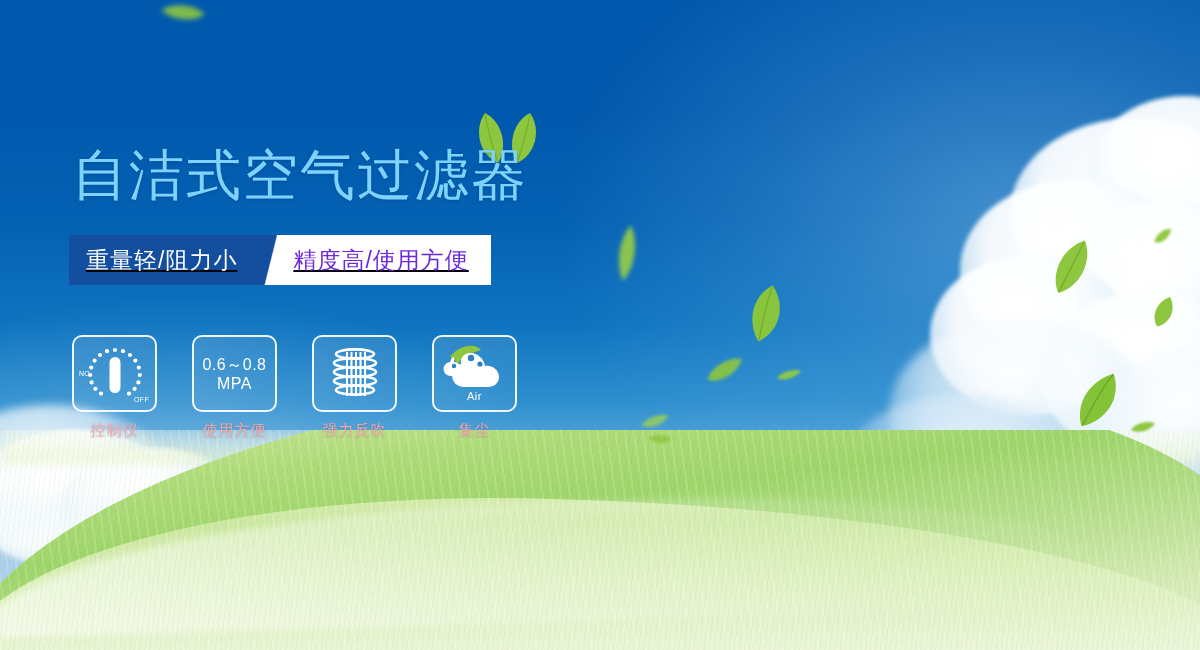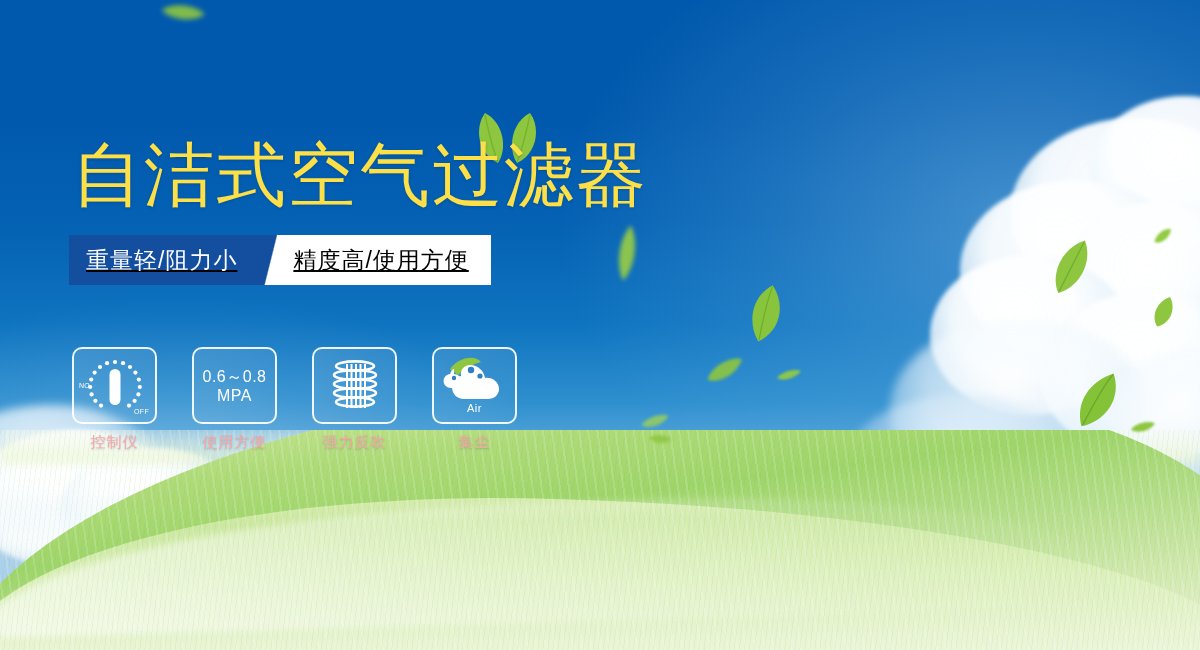--- a/index.html
+++ b/index.html
@@ -136,22 +136,22 @@
   .leaf { position:absolute; }
   .leaf svg { display:block; width:100%; height:100%; }
 
   
   .content { position:absolute; left:0; top:0; width:1200px; height:650px; }
 
   .sprout { position:absolute; left:472px; top:112px; width:70px; height:52px; }
 
   .title {
     position:absolute; left:72px; top:143px;
-    font-size:70px; line-height:64px;
-    color:#fde047;
+    font-size:55px; line-height:64px;
+    color:#7dd3fc;
     letter-spacing:2px;
     font-weight:300;
     white-space:nowrap;
     text-shadow:0 1px 3px rgba(0,40,90,0.25);
   }
 
   .tagline {
     position:absolute; left:69px; top:235px;
     height:50px;
     display:flex; align-items:stretch;text-decoration:underline;
@@ -163,34 +163,34 @@
     letter-spacing:1px;
     display:flex; align-items:center;
     padding:0 18px 0 17px;
   }
   .tag-slash {
     width:34px;
     background:linear-gradient(104deg, #134f9e 0%, #134f9e 46%, #ffffff 49%, #ffffff 100%);
   }
   .tag-right {
     background:#ffffff;
-    color:#000000;
+    color:#6d28d9;
     font-size:23px;
     letter-spacing:1px;
     display:flex; align-items:center;
     padding:0 22px 0 4px;
   }
 
   
   .features {
     position:absolute; left:72px; top:335px;
     display:flex;
     gap:35px;
   }
-  .feature { width:85px; display:flex; flex-direction:column; align-items:center;margin-top:12px; }
+  .feature { width:85px; display:flex; flex-direction:column; align-items:center; }
   .feat-box {
     width:85px; height:77px;
     border:2px solid rgba(255,255,255,0.92);
     border-radius:10px;
     background:linear-gradient(150deg, rgba(255,255,255,0.12) 0%, rgba(255,255,255,0.03) 100%);
     display:flex; align-items:center; justify-content:center;
     position:relative;
     overflow:hidden;
   }
   .feat-text {

